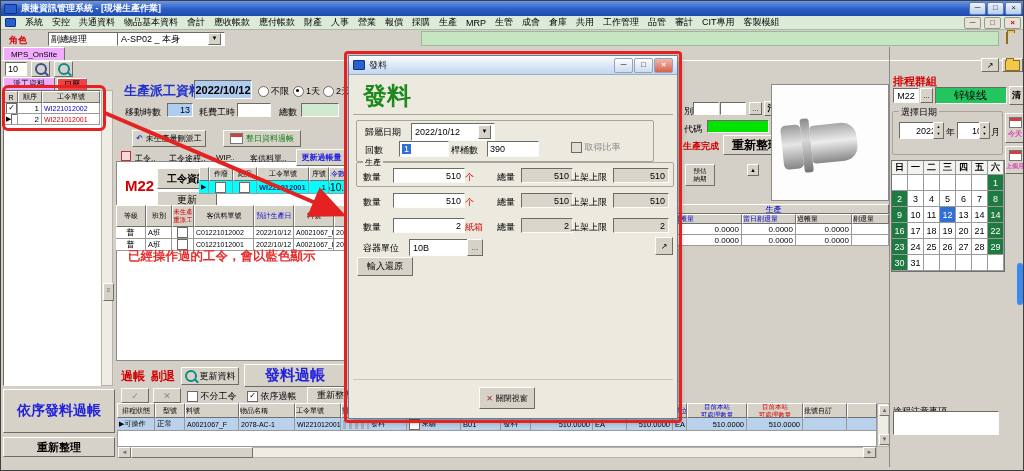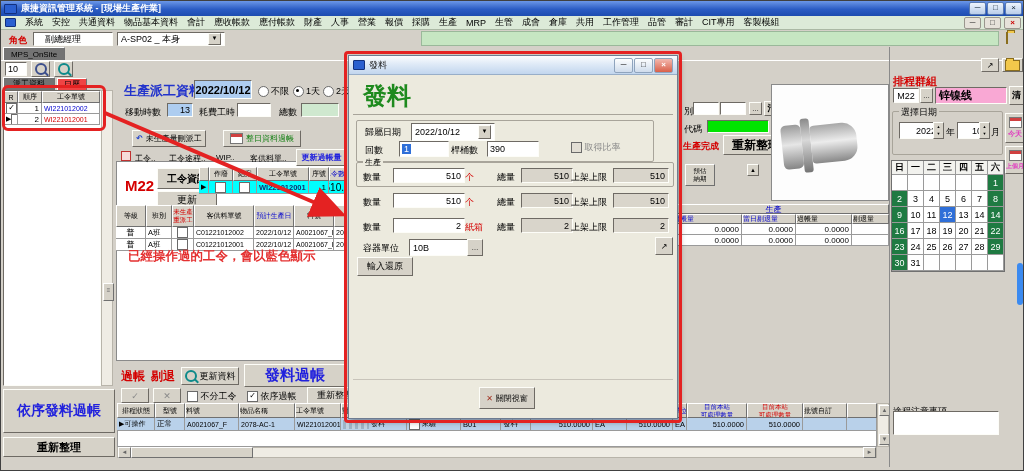--- a/index.html
+++ b/index.html
@@ -33,21 +33,21 @@
       border:1px solid #8a6d1d;border-bottom:none}
   .mon{width:11px;height:8px;background:#2a5fd0;border:1px solid #12307e;border-radius:1px;flex:0 0 auto}
   .calic{width:11px;height:9px;background:#fff;border:1px solid #777;position:relative;flex:0 0 auto}
   .calic::before{content:"";position:absolute;top:0;left:0;right:0;height:3px;background:#d04040}
   .titlebar{background:linear-gradient(180deg,#6b97e8 0%,#2b5cc4 55%,#1d4cb0 100%);color:#fff}
   .wbtn{width:15px;height:11px;font-size:8px;line-height:9px;text-align:center;color:#123;
         background:linear-gradient(#eef4fd,#b9cdea);border:1px solid #5a7ab0;border-radius:2px}
   .menubar{background:#dcead8;border-bottom:1px solid #aab8a4}
   .tab{background:#ef4444;border:1px solid;border-color:#fff #707070 #707070 #fff;border-bottom:none;
        text-align:center}
-  .tab.on{background:#737373}
+  .tab.on{background:#f0abfc}
   .redbox{border:3px solid #e42222;border-radius:6px;pointer-events:none;z-index:60}
   .dlg{z-index:50}
   .dtitle{background:linear-gradient(180deg,#fbfdfe,#dfeaf7 45%,#c2d6ee);border-bottom:1px solid #98aec8;color:#1a1a1a}
   .dbtn{width:17px;height:13px;font-size:8px;line-height:11px;text-align:center;border:1px solid #8fa4bd;
         border-radius:2px;background:linear-gradient(#fdfefe,#cfdcec)}
   .fs{border:1px solid #a8a49a;border-radius:2px}
   .fs .lg{position:absolute;top:-6px;left:6px;background:#eceade;padding:0 2px}
   .gbox{background:#d9d5cb;border:1px solid;border-color:#6e6a64 #fdfdf8 #fdfdf8 #6e6a64;
         display:flex;align-items:center;justify-content:flex-end;padding:0 3px}
   .cal{display:grid;grid-template-columns:repeat(7,16px);background:#fff;border:1px solid #707070}
@@ -101,21 +101,21 @@
   <span>客製模組</span>
   <span style="flex:1"></span>
   <span class="wbtn" style="height:10px;color:#333;background:#e6e2da;border-color:#9a968e">─</span>
   <span class="wbtn" style="height:10px;color:#333;background:#e6e2da;border-color:#9a968e;margin-left:-6px">□</span>
   <span class="wbtn" style="height:10px;color:#c00;background:#e6e2da;border-color:#9a968e;margin-left:-6px;font-weight:bold">×</span>
 </div>
 
 <div class="a" style="left:0;top:29px;width:1024px;height:17px">
   <div class="a" style="left:420px;top:1px;width:578px;height:15px;background:#c6e6c2;border:1px solid #9ab89a"></div>
   <span class="a red" style="left:8px;top:4px;font-weight:bold">角色</span>
-  <div class="a sunk flex" style="left:32px;top:2px;width:80px;height:14px;padding:0 11px">
+  <div class="a sunk flex" style="left:47px;top:2px;width:80px;height:14px;padding:0 2px">
       <span>副總經理</span>
     </div>
   <div class="a sunk flex" style="left:116px;top:2px;width:108px;height:14px;padding:0 3px">
     <span>A-SP02 _ 本身</span>
       <span style="flex:1"></span>
     <span class="raised" style="width:11px;height:10px;text-align:center;font-size:6px;line-height:9px">▼</span>
   </div>
   <span class="a fold" style="left:1005px;top:3px"></span>
 </div>
 
@@ -536,21 +536,21 @@
 <div class="a raised btn" style="left:1001px;top:57px;width:21px;height:14px">
     <span class="fold"></span>
   </div>
 <span class="a red" style="left:892px;top:73px;font-size:11px;font-weight:bold">排程群組</span>
 <div class="a sunk flex ctr" style="left:892px;top:87px;width:26px;height:15px">
     <span>M22</span>
   </div>
 <div class="a raised btn" style="left:919px;top:87px;width:13px;height:15px;font-size:7px">
     <span>…</span>
   </div>
-<div class="a sunk flex" style="left:934px;top:86px;width:72px;height:17px;background:#f9a8d4;font-size:11px;font-weight:bold;padding:0 3px">
+<div class="a sunk flex" style="left:934px;top:86px;width:72px;height:17px;background:#22c55e;font-size:11px;font-weight:normal;padding:0 18px">
     <span>锌镍线</span>
   </div>
 <div class="a raised btn" style="left:1008px;top:85px;width:15px;height:19px">
     <span style="font-weight:bold">清</span>
   </div>
 
 <div class="a fs" style="left:891px;top:110px;width:111px;height:44px">
   <span class="lg" style="background:#d4d0c8">選擇日期</span>
   <div class="sunk flex num" style="position:absolute;left:6px;top:10px;width:34px;height:15px;padding:0 2px">
       <span>2022</span>

